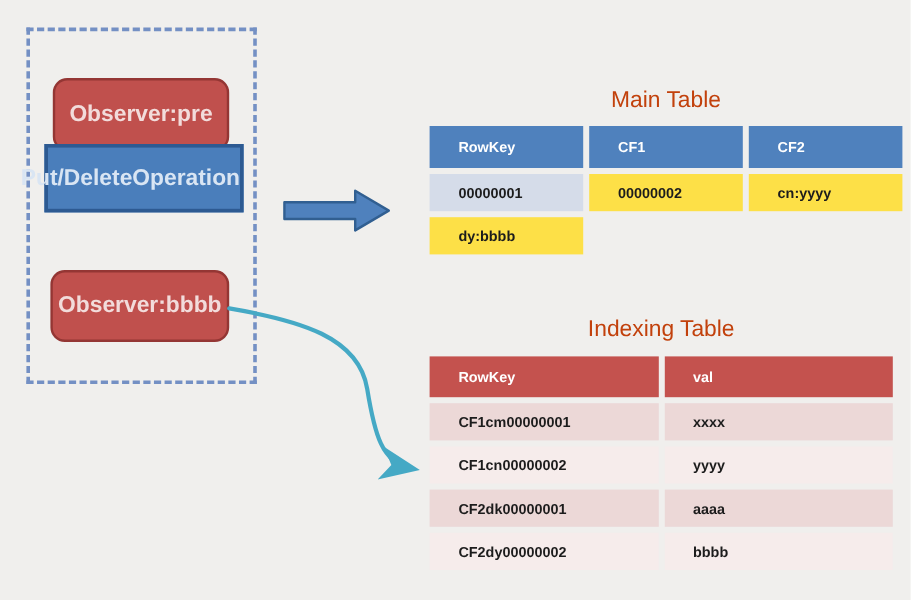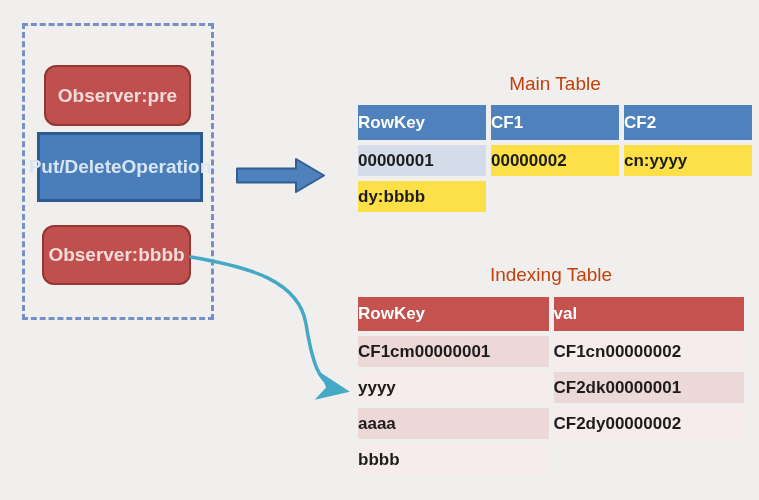--- a/index.html
+++ b/index.html
@@ -38,21 +38,21 @@
     border: 2px solid #943634;
     border-radius: 12px;
     color: #f2dcdb;
   }
   .flow-box.blue {
     background: #4a7ebb;
     border: 3px solid #2d5a92;
     color: #d9e5f3;
   }
   .box-pre  { left: 44px; top: 65px;  width: 147px; height: 61px; }
-  .box-op   { left: 37px; top: 132px; width: 166px; height: 70px; }
+  .box-op   { left: 37px; top: 120px; width: 166px; height: 57px; justify-content: flex-end; }
   .box-post { left: 42px; top: 225px; width: 149px; height: 60px; }
 
   
   .table-title {
     position: absolute;
     text-align: center;
     font-size: 19px;
     color: #c2410c;
   }
   .title-main { left: 358px; top: 73px;  width: 394px; }
@@ -68,22 +68,22 @@
   }
   .grid-idx {
     left: 358px; top: 297px; width: 386px;
     grid-template-columns: 1fr 1fr;
     grid-template-rows: 34px 31px 31px 31px 31px;
     gap: 5px;
   }
   .cell {
     display: flex;
     align-items: center;
-    padding-left: 0;
-    font-size: 17px;
+    padding-left: 24px;
+    font-size: 12px;
     color: #1c1c1c;
     font-weight: 600;
   }
   .th { font-weight: 700; color: #ffffff; }
   .th-blue { background: #4f81bd; }
   .th-red  { background: #c4524e; }
   .r-blue-odd  { background: #d5dce9; }
   .r-blue-even { background: #fde047; }
   .r-red-odd   { background: #ecd8d7; }
   .r-red-even  { background: #f6eceb; }
@@ -131,20 +131,21 @@
     <div class="cell r-blue-even">dy:bbbb</div>
   </div>
 
   <div class="table-title title-idx">Indexing Table</div>
 
   <div class="grid grid-idx">
     <div class="cell th th-red">RowKey</div>
     <div class="cell th th-red">val</div>
 
     <div class="cell r-red-odd">CF1cm00000001</div>
+    <div class="cell r-red-odd">xxxx</div>
 
     <div class="cell r-red-even">CF1cn00000002</div>
     <div class="cell r-red-even">yyyy</div>
 
     <div class="cell r-red-odd">CF2dk00000001</div>
     <div class="cell r-red-odd">aaaa</div>
 
     <div class="cell r-red-even">CF2dy00000002</div>
     <div class="cell r-red-even">bbbb</div>
   </div>

